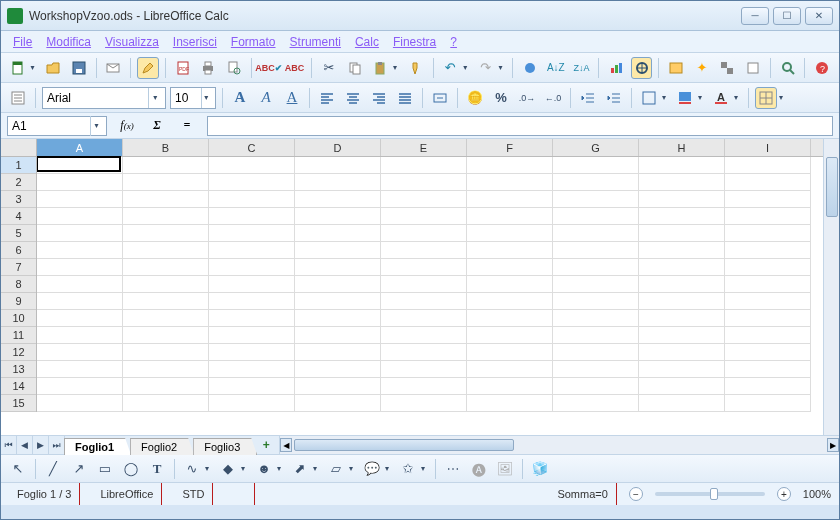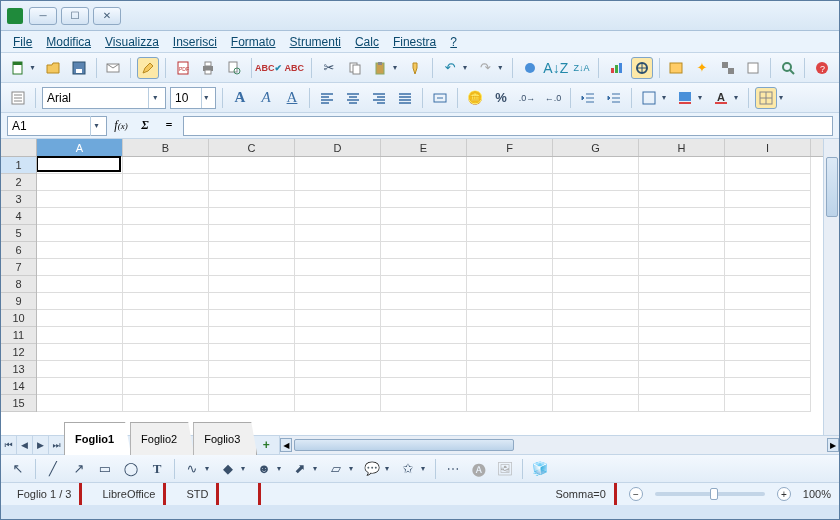--- a/index.html
+++ b/index.html
@@ -7,39 +7,39 @@
   
   
   .titlebar { height: 30px; background: linear-gradient(#eaf3fc, #d8e7f5); display: flex; align-items: center; padding: 0 6px; border-bottom: 1px solid #a9c1d9; }
   .titlebar .appicon { width: 16px; height: 16px; background: #1f8a3b; border-radius: 2px; margin-right: 6px; }
   .titlebar .title { flex: 1; color: #333; }
   .winbtns { display: flex; gap: 4px; }
   .winbtn { width: 28px; height: 18px; background: linear-gradient(#f4f9ff,#d3e3f3); border: 1px solid #8fa9c4; border-radius: 3px; display:flex; align-items:center; justify-content:center; font-size:10px; color:#47607a; cursor:pointer; }
   
   
   .menubar { height: 22px; background: #eaf3fc; display:flex; align-items:center; padding: 0 6px; gap: 2px; border-bottom:1px solid #c3d5e7; }
-  .menuitem { padding: 2px 6px; color:#0c4a6e; cursor:pointer; }
+  .menuitem { padding: 2px 6px; color:#8b5cf6; cursor:pointer; }
   .menuitem .ul { text-decoration: underline; }
   
   
   .toolbar { height: 30px; background: linear-gradient(#f3f8fe,#e2edf8); border-bottom:1px solid #c3d5e7; display:flex; align-items:center; padding:0 6px; gap:4px; }
   .tbtn { width:22px; height:22px; border:1px solid transparent; border-radius:3px; display:flex; align-items:center; justify-content:center; font-size:13px; color:#3a506b; cursor:pointer; }
   .tbtn.active { border-color:#7fa5c9; background:#fde9a8; }
   .tsep { width:1px; height:20px; background:#b8cde0; margin:0 2px; }
   .tdrop { width:8px; font-size:8px; color:#3a506b; cursor:pointer; margin-left:-2px; }
   
   .fontbox, .sizebox { background:#fff; border:1px solid #8fa9c4; height:22px; display:flex; align-items:center; padding:0 4px; }
   .fontbox { width:124px; } .sizebox { width:46px; }
   .fontbox input, .sizebox input { border:none; outline:none; width:100%; font-size:12px; }
   .combodrop { width:14px; height:20px; border-left:1px solid #b8cde0; display:flex; align-items:center; justify-content:center; font-size:8px; color:#3a506b; cursor:pointer; }
   
   svg { width:16px; height:16px; }
   
   
-  .formulabar { height:26px; background:#eaf3fc; border-bottom:1px solid #c3d5e7; display:flex; align-items:center; padding:0 6px; gap:4px; }
+  .formulabar { height:26px; background:#eaf3fc; border-bottom:1px solid #c3d5e7; display:flex; align-items:center; padding:0 6px; gap:10px; }
   .cellref { width:100px; background:#fff; border:1px solid #8fa9c4; height:20px; display:flex; align-items:center; padding:0 4px; }
   .cellref input { border:none; outline:none; width:100%; font-size:12px; }
   .fxbtn { width:20px; height:20px; display:flex; align-items:center; justify-content:center; font-style:italic; font-family:serif; cursor:pointer; }
   .formulain { flex:1; background:#fff; border:1px solid #8fa9c4; height:20px; padding:0 4px; }
   .formulain input { border:none; outline:none; width:100%; font-size:12px; }
   
   
   .sheetarea { position:relative; height:296px; display:flex; background:#fff; }
   .rowhdrs { width:36px; background:#e8e8e8; border-right:1px solid #bbb; }
   .corner { height:18px; background:#e8e8e8; border-bottom:1px solid #bbb; border-right:1px solid #bbb; }
@@ -54,43 +54,44 @@
   .cell { width:86px; height:17px; border-right:1px solid #ddd; border-bottom:1px solid #ddd; }
   .cursor { position:absolute; border:2px solid #000; pointer-events:none; }
   .vscroll { width:16px; background:#e8eef6; border-left:1px solid #c3d5e7; position:relative; }
   .vthumb { position:absolute; top:18px; left:2px; width:12px; height:60px; background:linear-gradient(#dce9f6,#bcd3e9); border:1px solid #8fa9c4; border-radius:2px; }
   
   
   .tabrow { height:20px; background:#e2edf8; border-top:1px solid #c3d5e7; border-bottom:1px solid #c3d5e7; display:flex; align-items:stretch; }
   .tabnav { display:flex; }
   .tabnavbtn { width:16px; display:flex; align-items:center; justify-content:center; border-right:1px solid #c3d5e7; font-size:9px; color:#3a506b; cursor:pointer; }
   .tabs { display:flex; align-items:flex-end; }
-  .tab { padding:10px 10px; background:#f0f0f0; border:1px solid #aaa; border-bottom:none; margin-left:-1px; font-size:11px; cursor:pointer; position:relative; top:1px; clip-path: polygon(0 0, calc(100% - 6px) 0, 100% 100%, 0 100%); padding-right:16px; }
+  .tab { padding:2px 10px; background:#f0f0f0; border:1px solid #aaa; border-bottom:none; margin-left:-1px; font-size:11px; cursor:pointer; position:relative; top:1px; clip-path: polygon(0 0, calc(100% - 6px) 0, 100% 100%, 0 100%); padding-right:16px; }
   .tab.active { background:#fff; font-weight:bold; }
   .tabadd { width:18px; display:flex; align-items:center; justify-content:center; color:#2a7a2a; font-weight:bold; cursor:pointer; }
   .hscroll { flex:1; background:#e8eef6; position:relative; margin-left:4px; border-left:1px solid #c3d5e7; }
   .hthumb { position:absolute; left:14px; top:3px; height:12px; width:220px; background:linear-gradient(#dce9f6,#bcd3e9); border:1px solid #8fa9c4; border-radius:2px; }
   .hbtn { position:absolute; top:2px; width:12px; height:14px; background:#dce9f6; border:1px solid #8fa9c4; display:flex; align-items:center; justify-content:center; font-size:8px; }
   
   
   .drawbar { height:28px; background:linear-gradient(#f3f8fe,#e2edf8); border-bottom:1px solid #c3d5e7; display:flex; align-items:center; padding:0 6px; gap:4px; }
   
   
   .statusbar { height:22px; background:#eaf3fc; display:flex; align-items:center; padding:0 8px; gap:12px; font-size:11px; color:#333; }
-  .statusbar .seg { padding:0 8px; border-right:3px solid #b91c1c; height:100%; display:flex; align-items:center; }
+  .statusbar .seg { padding:0 8px; border-right:1px solid #b91c1c; height:100%; display:flex; align-items:center; }
   .statusbar .flex { flex:1;text-align:center; }
   .zoomslider { width:110px; height:4px; background:#c3d5e7; position:relative; border-radius:2px; }
   .zoomslider .znob { position:absolute; left:50%; top:-4px; width:8px; height:12px; background:#fff; border:1px solid #8fa9c4; border-radius:2px; }
   .zbtn { width:14px; height:14px; border:1px solid #8fa9c4; border-radius:7px; display:flex; align-items:center; justify-content:center; font-size:10px; background:#fff; cursor:pointer; }
 </style>
 </head>
 <body>
 
 <div class="titlebar">
   <div class="appicon"></div>
+  <div class="title">WorkshopVzoo.ods - LibreOffice Calc</div>
   <div class="winbtns">
     <div class="winbtn">─</div>
     <div class="winbtn">☐</div>
     <div class="winbtn">✕</div>
   </div>
 </div>
 
 <div class="menubar">
   <div class="menuitem"><span class="ul">File</span></div>
   <div class="menuitem"><span class="ul">Modifica</span></div>
@@ -182,21 +183,21 @@
   <div class="tbtn" style="color:#28a">↶</div>
     <div class="tdrop">▾</div>
   <div class="tbtn" style="color:#aaa">↷</div>
     <div class="tdrop">▾</div>
   <div class="tsep"></div>
   <div class="tbtn">
       <svg viewBox="0 0 16 16">
         <circle cx="8" cy="8" r="5" fill="#4a90d9"></circle>
       </svg>
     </div>
-  <div class="tbtn" style="font-size:14px;color:#28a">A↓Z</div>
+  <div class="tbtn" style="font-size:10px;color:#28a">A↓Z</div>
   <div class="tbtn" style="font-size:9px;color:#28a">Z↓A</div>
   <div class="tsep"></div>
   <div class="tbtn">
       <svg viewBox="0 0 16 16">
         <rect x="3" y="8" width="3" height="5" fill="#d44"></rect>
         <rect x="7" y="5" width="3" height="8" fill="#4a4"></rect>
         <rect x="11" y="3" width="3" height="10" fill="#48d"></rect>
       </svg>
     </div>
   <div class="tbtn active">

